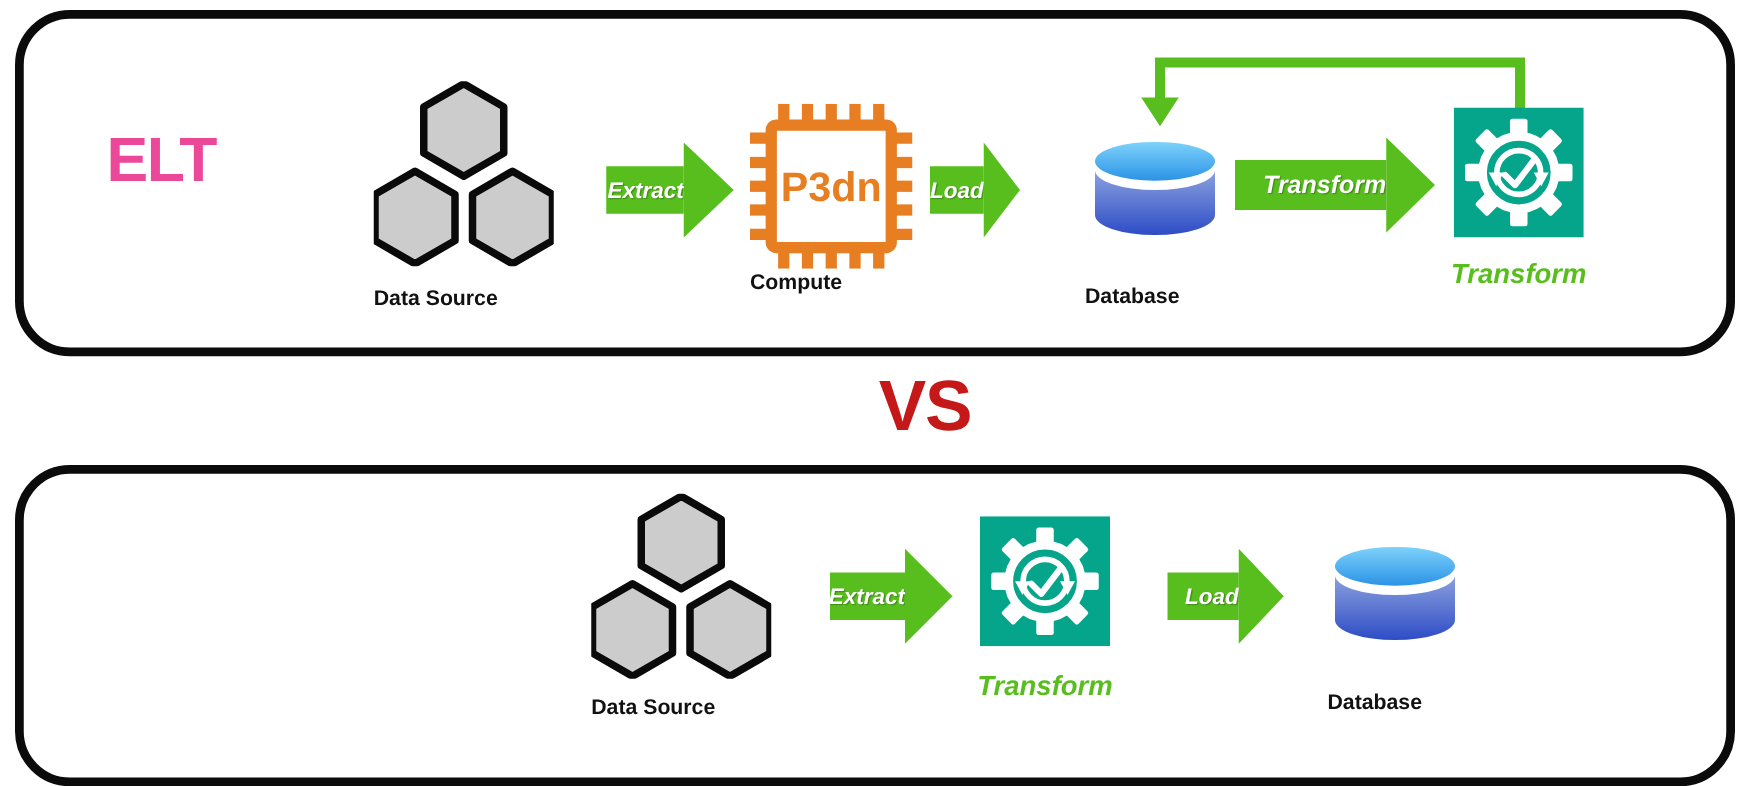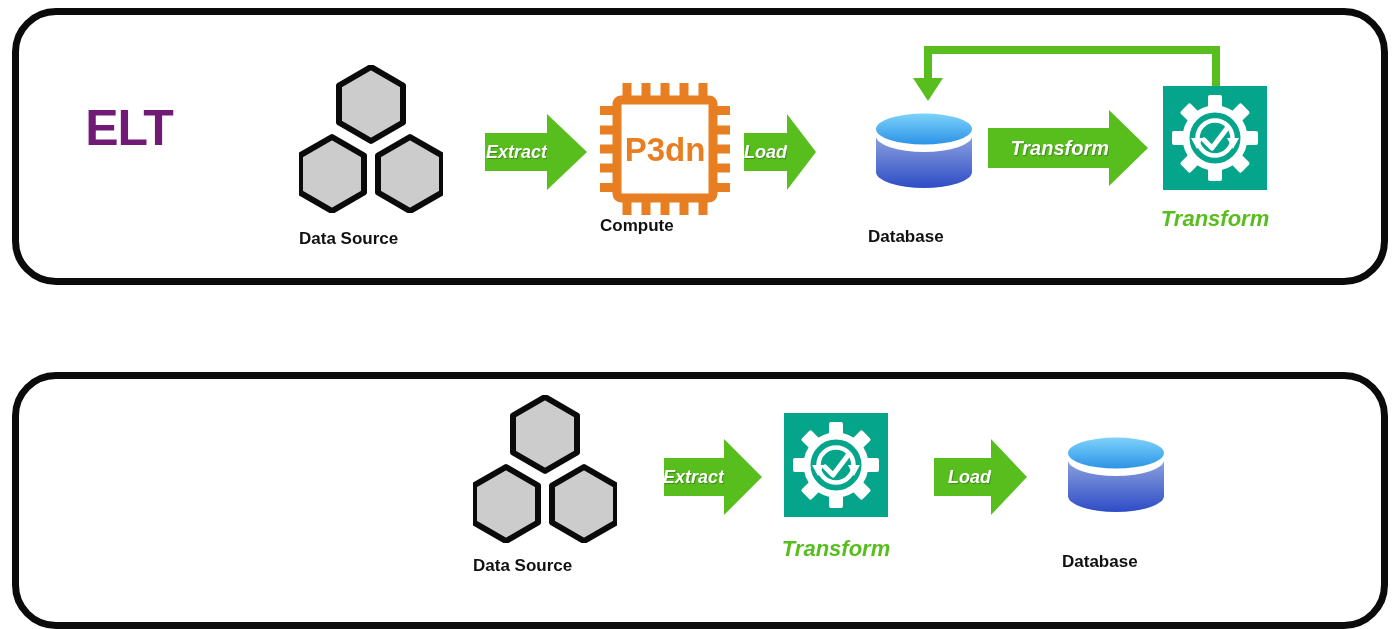--- a/index.html
+++ b/index.html
@@ -1,20 +1,20 @@
 <!DOCTYPE html>
 <html><head>
 <meta charset="utf-8">
 <style>
   html,body{margin:0;padding:0;background:#ffffff;}
   .stage{position:relative;width:1400px;height:629px;background:#ffffff;overflow:hidden;
          font-family:"Liberation Sans",sans-serif;}
   .abs{position:absolute;}
   .rbox{position:absolute;border:7px solid #0b0b0b;border-radius:44px;background:#ffffff;}
-  .big-title{position:absolute;font-size:50px;font-weight:bold;color:#701a75;text-align:center;
+  .big-title{position:absolute;font-size:50px;font-weight:bold;color:#ec4899;text-align:center;
              letter-spacing:-1px;}
   .cap{position:absolute;font-size:17px;font-weight:bold;color:#111;text-align:left;}
   .green-cap{position:absolute;font-size:22px;font-weight:bold;font-style:italic;
              color:#58BE1E;text-align:center;}
   .vs{position:absolute;font-size:57px;font-weight:bold;color:#C51818;text-align:center;
       letter-spacing:-1px;}
   
   .barrow{position:absolute;height:76px;}
   .barrow .body{position:absolute;left:0;top:19px;height:38px;background:#58BE1E;
                 display:flex;align-items:center;justify-content:flex-end;}
@@ -145,20 +145,21 @@
         </g>
     </g>
     <circle cx="52" cy="52" r="29" fill="none" stroke="#ffffff" stroke-width="7"></circle>
     <circle cx="52" cy="52" r="17.5" fill="none" stroke="#ffffff" stroke-width="4.5"></circle>
     <polygon points="28,52 40,52 34,63" fill="#ffffff"></polygon>
     <polygon points="64,52 76,52 70,63" fill="#ffffff"></polygon>
     <polyline points="41,54 49,62 65,41" fill="none" stroke="#ffffff" stroke-width="5" stroke-linecap="round" stroke-linejoin="round"></polyline>
   </svg>
   <div class="green-cap" style="left:1150px;top:206px;width:130px;">Transform</div>
 
+  <div class="vs" style="left:640px;top:292px;width:200px;">VS</div>
 
   <div class="rbox" style="left:12px;top:372px;width:1362px;height:243px;"></div>
 
 
   <svg class="abs" style="left:473px;top:395px;" width="144" height="148" viewBox="0 0 144 148">
     <g fill="#CCCCCC" stroke="#0a0a0a" stroke-width="6" stroke-linejoin="round">
       <polygon points="72,2 104,20.5 104,57.5 72,76 40,57.5 40,20.5"></polygon>
       <polygon points="33,72 65,90.5 65,127.5 33,146 1,127.5 1,90.5"></polygon>
       <polygon points="111,72 143,90.5 143,127.5 111,146 79,127.5 79,90.5"></polygon>
     </g>

